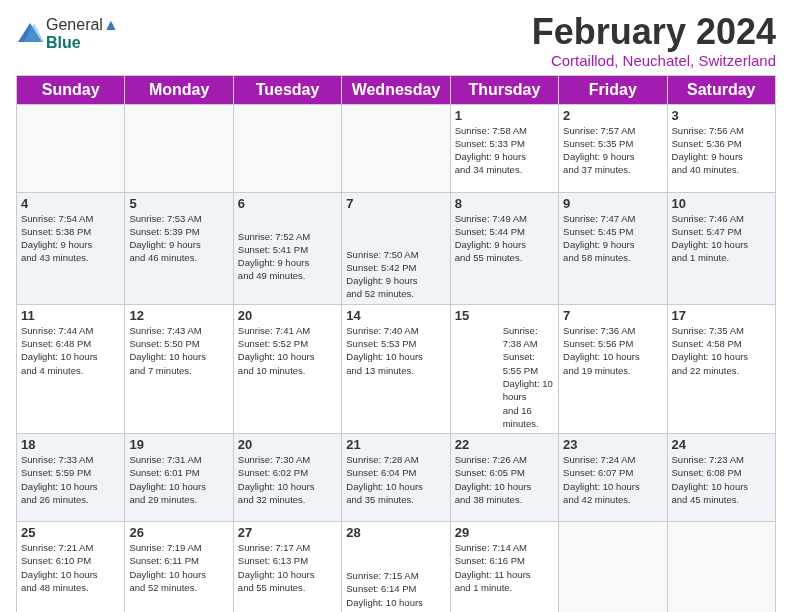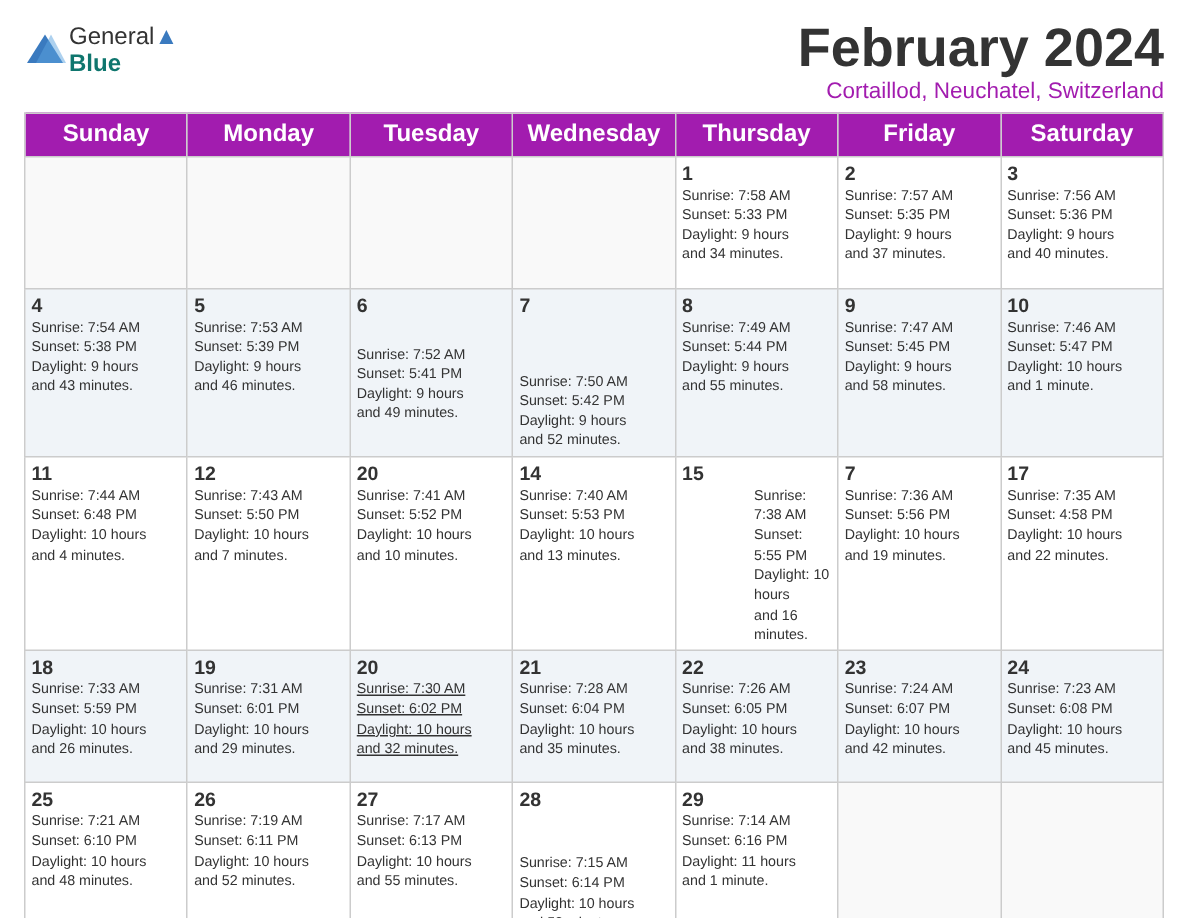--- a/index.html
+++ b/index.html
@@ -265,21 +265,21 @@
           </td>
           <td>
             <span class="day-num">19</span>
             <div class="day-info" style="white-space: pre-line;">Sunrise: 7:31 AM
 Sunset: 6:01 PM
 Daylight: 10 hours
 and 29 minutes.</div>
           </td>
           <td>
             <span class="day-num">20</span>
-            <div class="day-info" style="white-space: pre-line; text-decoration: underline;">Sunrise: 7:30 AM
+            <div class="day-info" style="white-space: pre-line;">Sunrise: 7:30 AM
 Sunset: 6:02 PM
 Daylight: 10 hours
 and 32 minutes.</div>
           </td>
           <td>
             <span class="day-num">21</span>
             <div class="day-info" style="white-space: pre-line;">Sunrise: 7:28 AM
 Sunset: 6:04 PM
 Daylight: 10 hours
 and 35 minutes.</div>

